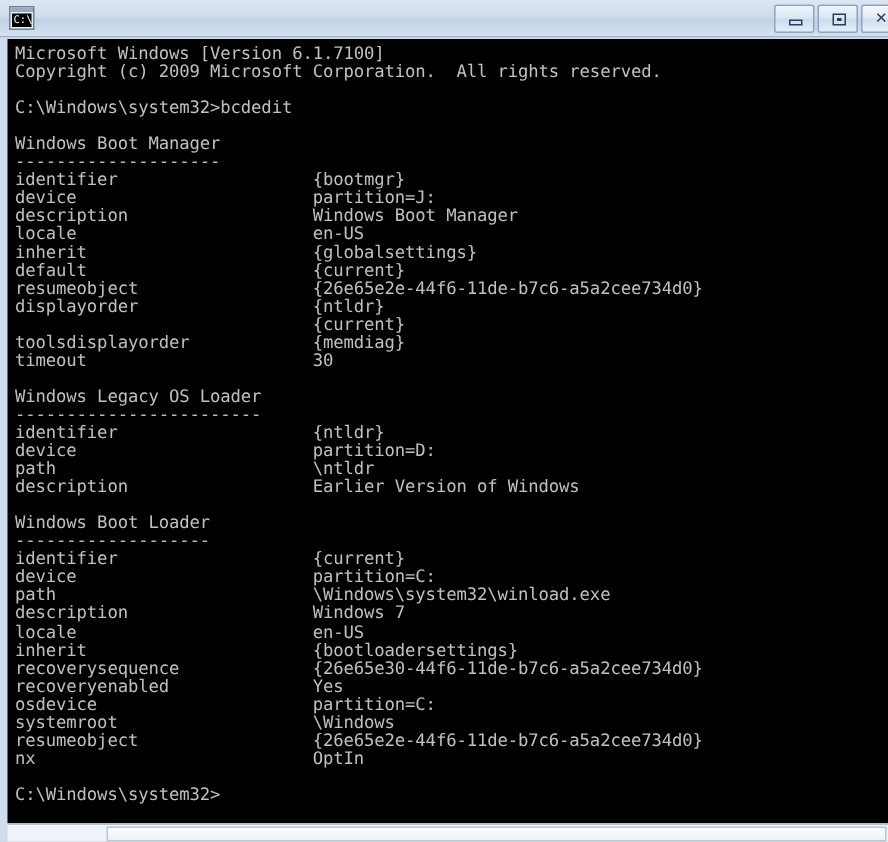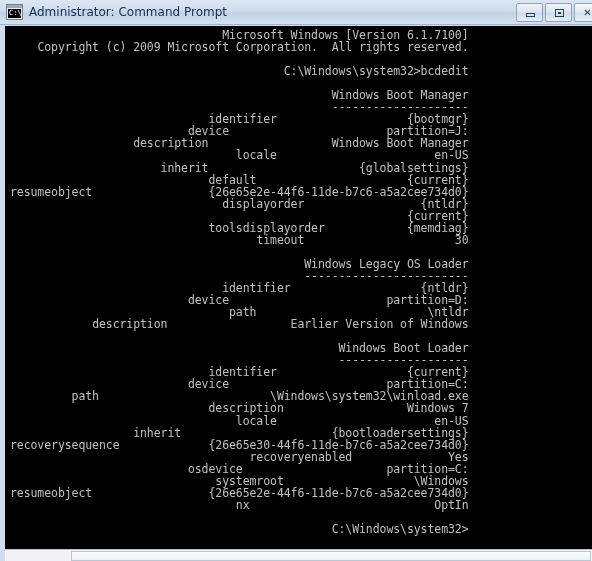--- a/index.html
+++ b/index.html
@@ -159,21 +159,20 @@
     left: 5px;
     top: 3px;
     margin: 0;
     padding: 0;
     color: #c0c0c0;
     font-family: "DejaVu Sans Mono", monospace;
     font-size: 11.5px;
     line-height: 12.05px;
     letter-spacing: -0.08px;
     white-space: pre;
-    text-align: right;
   }
 
   
   .hscroll {
     position: absolute;
     left: 5px;
     bottom: 0;
     width: 587px;
     height: 12px;
     background: #eff3f7;
@@ -194,21 +193,20 @@
 </head>
 <body>
 
 <div class="window">
 
   <div class="titlebar">
     <div class="title-icon">
       <div class="bar"></div>
       <div class="screen">C:\</div>
     </div>
-    <div class="title-text">Administrator: Command Prompt</div>
 
     <div class="winbtns">
       <div class="winbtn min">
         <span class="glyph-box"></span>
       </div>
       <div class="winbtn max">
         <span class="glyph-box"></span>
       </div>
       <div class="winbtn close">
         <span class="glyph">✕</span>

